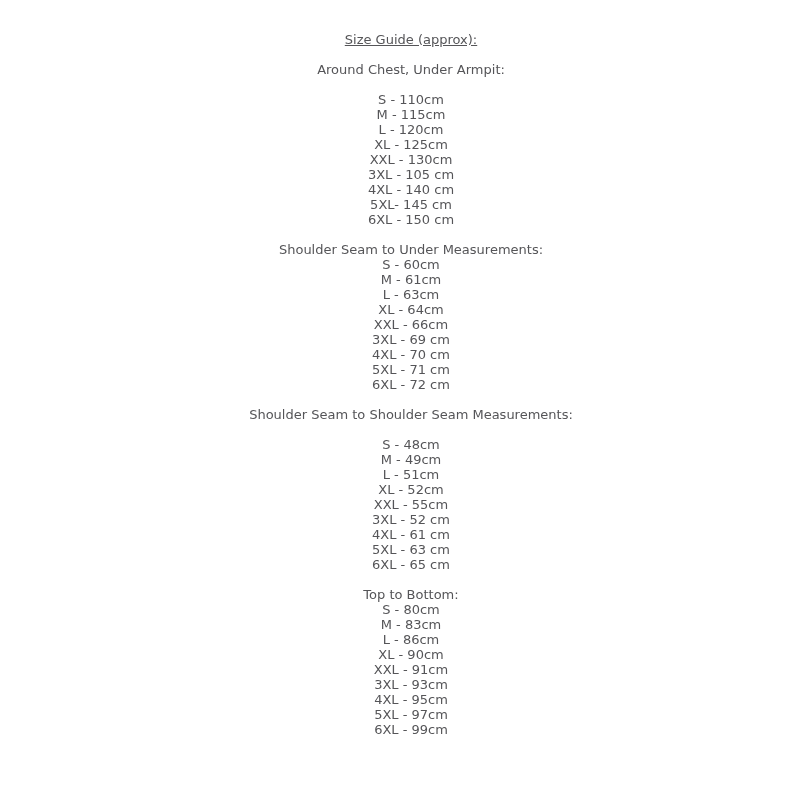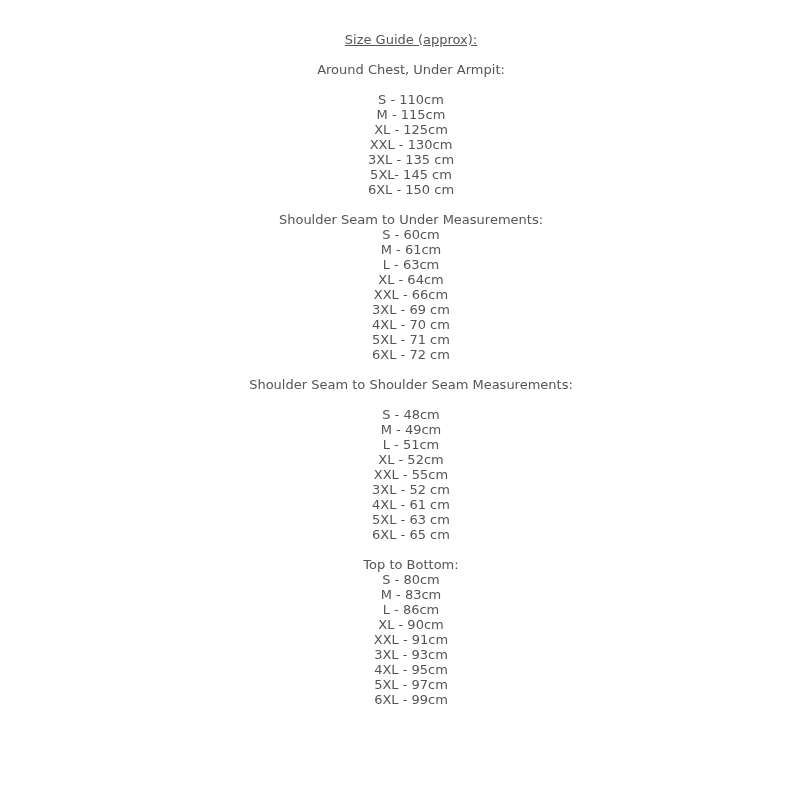--- a/index.html
+++ b/index.html
@@ -34,23 +34,25 @@
     <span class="page-title-text">Size Guide (approx):</span>
   </p>
 
   <div class="sections">
 
     <section class="size-section">
       <p class="section-header spaced">Around Chest, Under Armpit:</p>
       <div class="size-list">
           <div class="size-row">S - 110cm</div>
           <div class="size-row">M - 115cm</div>
+          <div class="size-row">L - 120cm</div>
           <div class="size-row">XL - 125cm</div>
           <div class="size-row">XXL - 130cm</div>
-          <div class="size-row">3XL - 135 cm</div>
+          <div class="size-row">3XL - 105 cm</div>
+          <div class="size-row">4XL - 140 cm</div>
           <div class="size-row">5XL- 145 cm</div>
           <div class="size-row">6XL - 150 cm</div>
         </div>
     </section>
 
     <section class="size-section">
       <p class="section-header">Shoulder Seam to Under Measurements:</p>
       <div class="size-list">
           <div class="size-row">S - 60cm</div>
           <div class="size-row">M - 61cm</div>

